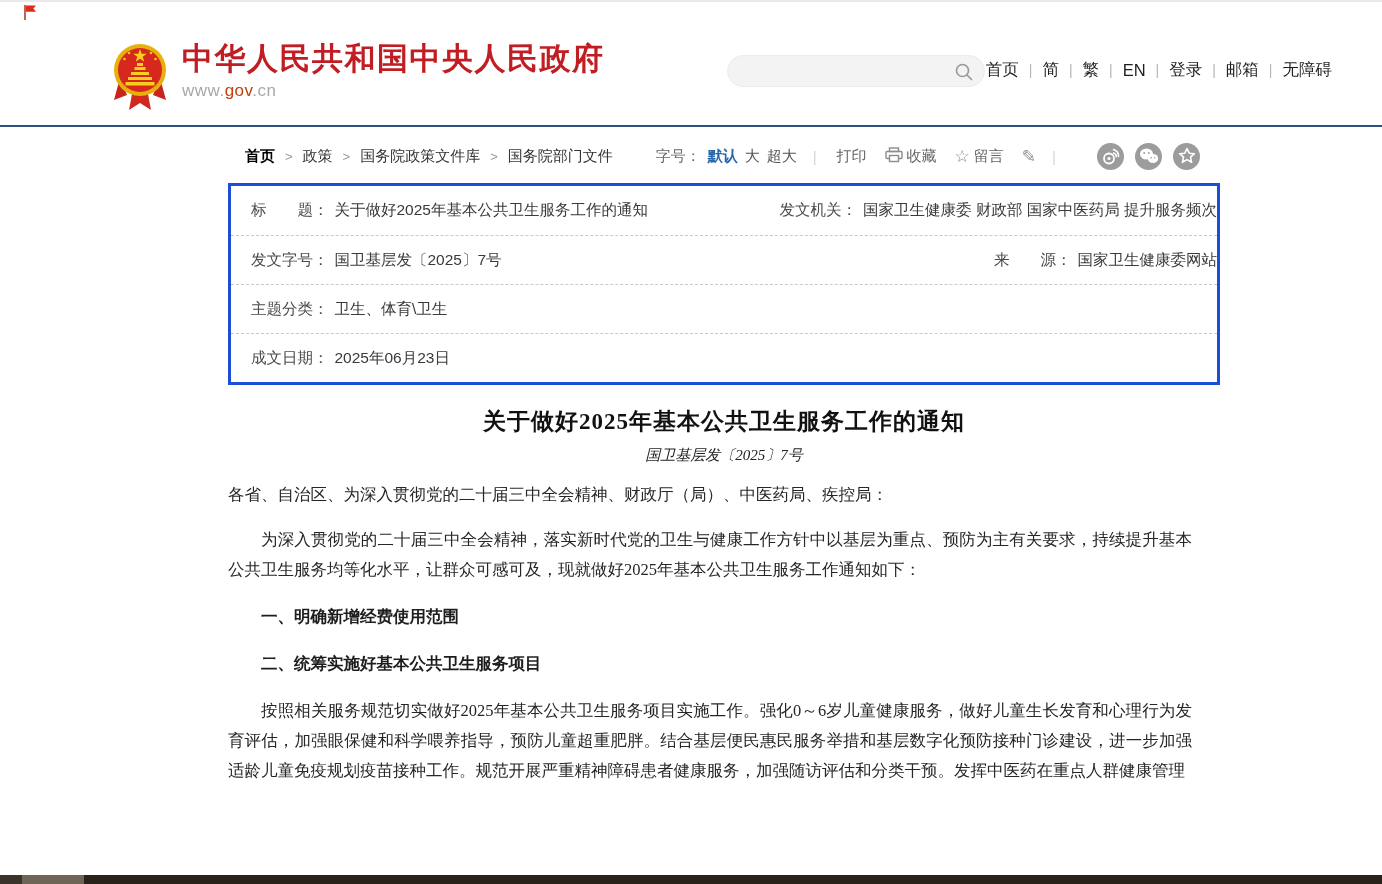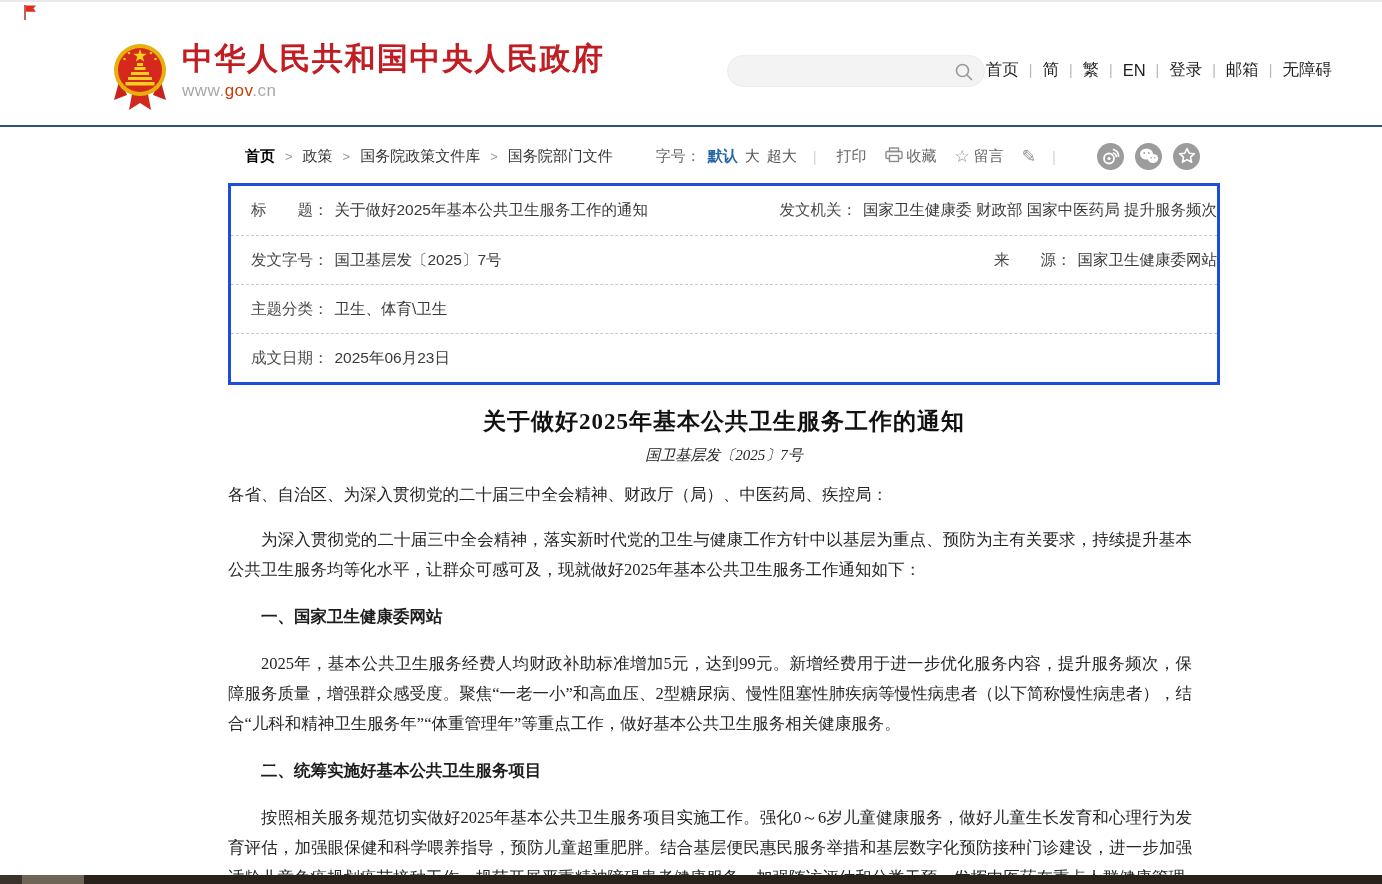--- a/index.html
+++ b/index.html
@@ -248,22 +248,21 @@
         </div>
       </div>
     </div>
 
     <h1 class="doc-title">关于做好2025年基本公共卫生服务工作的通知</h1>
     <div class="doc-number">国卫基层发〔2025〕7号</div>
 
     <div class="doc-body">
       <p>各省、自治区、为深入贯彻党的二十届三中全会精神、财政厅（局）、中医药局、疾控局：</p>
       <p class="indent">为深入贯彻党的二十届三中全会精神，落实新时代党的卫生与健康工作方针中以基层为重点、预防为主有关要求，持续提升基本公共卫生服务均等化水平，让群众可感可及，现就做好2025年基本公共卫生服务工作通知如下：</p>
-      <p class="section">一、国家卫生健康委网站</p>
-      <p class="indent">2025年，基本公共卫生服务经费人均财政补助标准增加5元，达到99元。新增经费用于进一步优化服务内容，提升服务频次，保障服务质量，增强群众感受度。聚焦“一老一小”和高血压、2型糖尿病、慢性阻塞性肺疾病等慢性病患者（以下简称慢性病患者），结合“儿科和精神卫生服务年”“体重管理年”等重点工作，做好基本公共卫生服务相关健康服务。</p>
+      <p class="section">一、明确新增经费使用范围</p>
       <p class="section">二、统筹实施好基本公共卫生服务项目</p>
       <p class="indent">按照相关服务规范切实做好2025年基本公共卫生服务项目实施工作。强化0～6岁儿童健康服务，做好儿童生长发育和心理行为发育评估，加强眼保健和科学喂养指导，预防儿童超重肥胖。结合基层便民惠民服务举措和基层数字化预防接种门诊建设，进一步加强适龄儿童免疫规划疫苗接种工作。规范开展严重精神障碍患者健康服务，加强随访评估和分类干预。发挥中医药在重点人群健康管理</p>
     </div>
   </div>
 
   <div class="bottom-bar">
     <div class="bottom-seg-a"></div>
     <div class="bottom-seg-b"></div>
   </div>
 </div>

